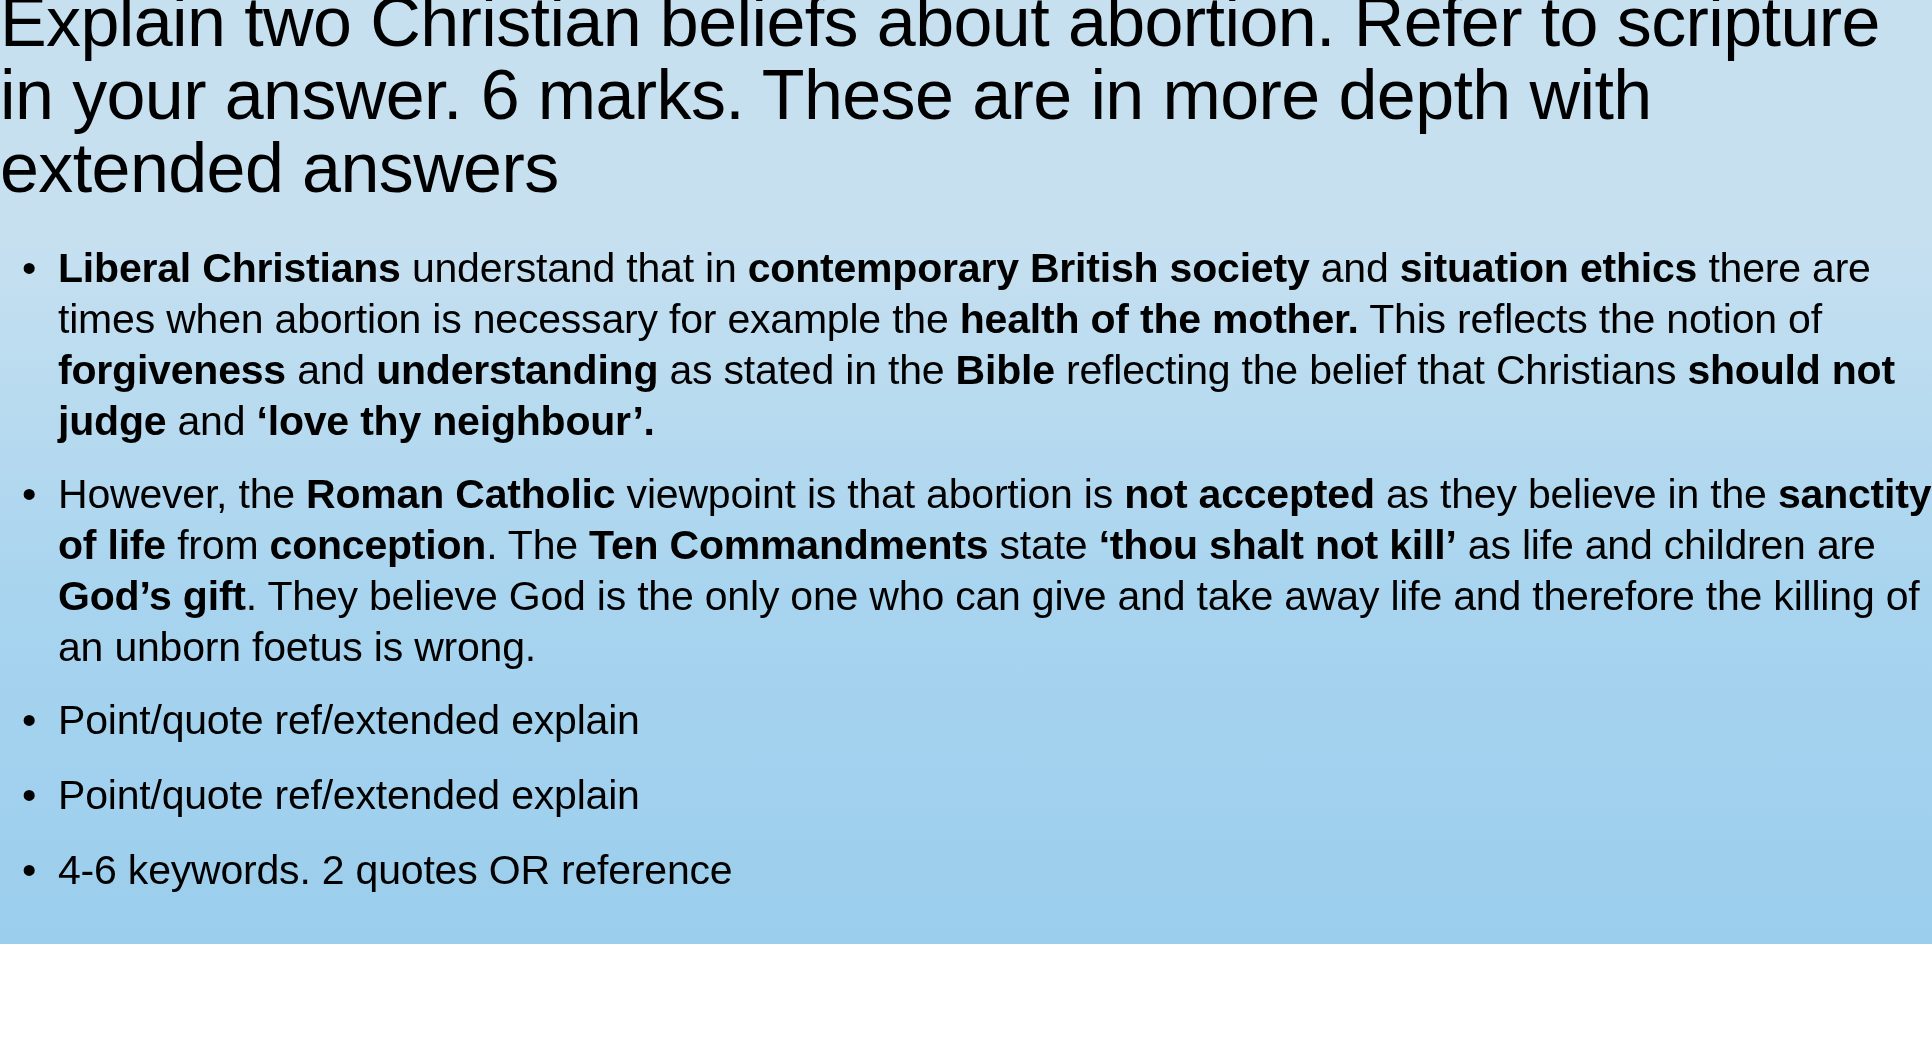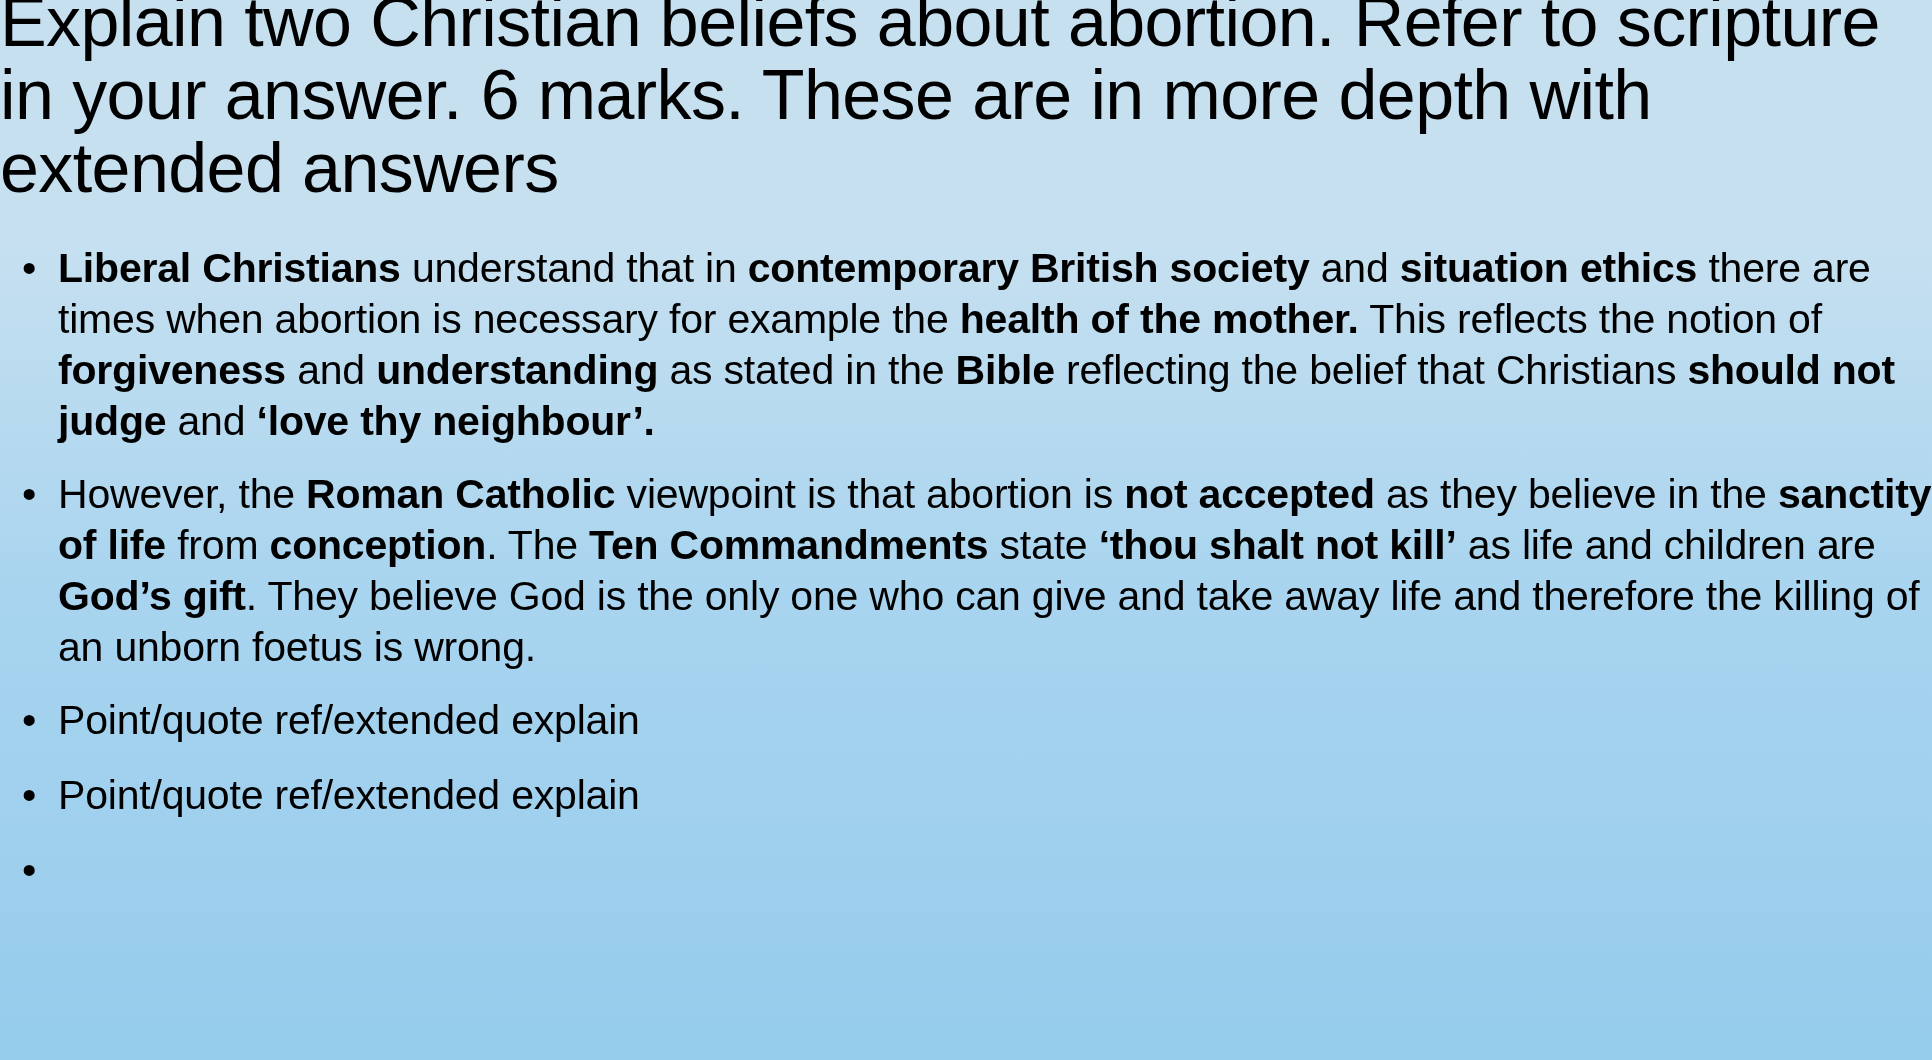--- a/index.html
+++ b/index.html
@@ -10,21 +10,21 @@
     width: 1932px;
     height: 1060px;
     overflow: hidden;
     font-family: "Liberation Sans", sans-serif;
     color: #000000;
   }
 
   #slide {
     position: relative;
     width: 1932px;
-    height: 1060px;
+    height: 944px;
     box-sizing: border-box;
     background: linear-gradient(to bottom,
                 #c6e0f0 0px,
                 #c6e0f0 240px,
                 #a8d4ef 600px,
                 #96ccec 1060px);
     overflow: hidden;
   }
 
   
@@ -80,16 +80,16 @@
 
 <div id="slide">
 
   <div id="title">Explain two Christian beliefs about abortion. Refer to scripture in your answer. 6 marks. These are in more depth with extended answers</div>
 
   <div id="body">
       <div class="bullet"><span class="dot">•</span><span><b>Liberal Christians</b><span> understand that in </span><b>contemporary British society</b><span> and </span><b>situation ethics</b><span> there are times when abortion is necessary for example the </span><b>health of the mother.</b><span> This reflects the notion of </span><b>forgiveness</b><span> and </span><b>understanding</b><span> as stated in the </span><b>Bible</b><span> reflecting the belief that Christians </span><b>should not judge</b><span> and </span><b>‘love thy neighbour’.</b></span></div>
       <div class="bullet"><span class="dot">•</span><span><span>However, the </span><b>Roman Catholic</b><span> viewpoint is that abortion is </span><b>not accepted</b><span> as they believe in the </span><b>sanctity of life</b><span> from </span><b>conception</b><span>. The </span><b>Ten Commandments</b><span> state </span><b>‘thou shalt not kill’</b><span> as life and children are </span><b>God’s gift</b><span>. They believe God is the only one who can give and take away life and therefore the killing of an unborn foetus is wrong.</span></span></div>
       <div class="bullet short"><span class="dot">•</span><span><span>Point/quote ref/extended explain</span></span></div>
       <div class="bullet short"><span class="dot">•</span><span><span>Point/quote ref/extended explain</span></span></div>
-      <div class="bullet short"><span class="dot">•</span></div>
+      <div class="bullet short"><span class="dot">•</span><span><span>4-6 keywords. 2 quotes OR reference</span></span></div>
     </div>
 
 </div>
 
 </body></html>

